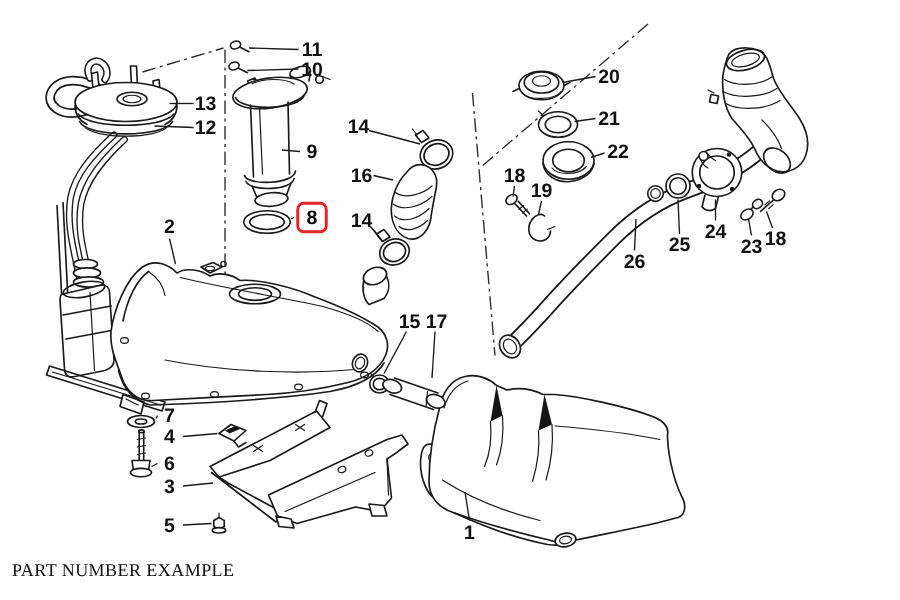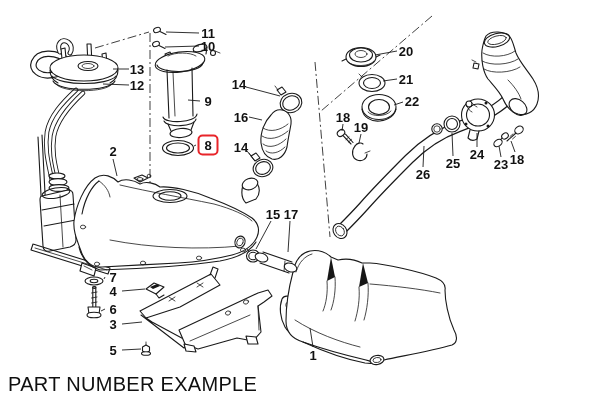--- a/index.html
+++ b/index.html
@@ -8,22 +8,22 @@
   #stage svg{position:absolute;left:0;top:0;}
   .ln{fill:none;stroke:#1a1a1a;stroke-width:1.1;stroke-linecap:round;stroke-linejoin:round;}
   .lnw{fill:#ffffff;stroke:#1a1a1a;stroke-width:1.1;stroke-linejoin:round;}
   .thin{fill:none;stroke:#1a1a1a;stroke-width:0.8;stroke-linecap:round;}
   .dark{fill:#161616;stroke:none;}
   .dash{fill:none;stroke:#2a2a2a;stroke-width:0.9;stroke-dasharray:9 3 2 3;}
   .tube-o{fill:none;stroke:#1a1a1a;stroke-linecap:round;}
   .tube-i{fill:none;stroke:#ffffff;stroke-linecap:round;}
   .leader{stroke:#1a1a1a;stroke-width:0.9;}
   .callout-num{font-family:"Liberation Sans",sans-serif;font-weight:bold;font-size:13px;fill:#111;}
-  #caption{position:absolute;left:8px;top:373px;font-size:20px;color:#0f0f0f;
-           letter-spacing:0.3px;font-weight:400;}
+  #caption{position:absolute;left:8px;top:373px;font-size:12px;color:#0f0f0f;
+           letter-spacing:0.3px;font-weight:400;font-family:Liberation Serif, serif;}
 </style>
 </head>
 <body>
 
 <div id="stage">
   <svg width="600" height="400" viewBox="0 0 600 400">
 
     <g>
       <path class="dash" d="M95,48 L149,32"></path>
       <path class="dash" d="M150,33 L150,187"></path>

